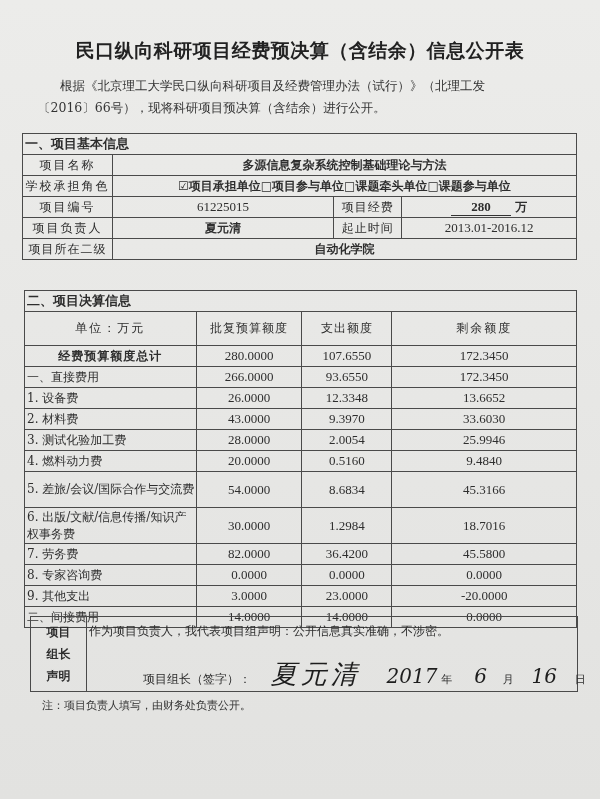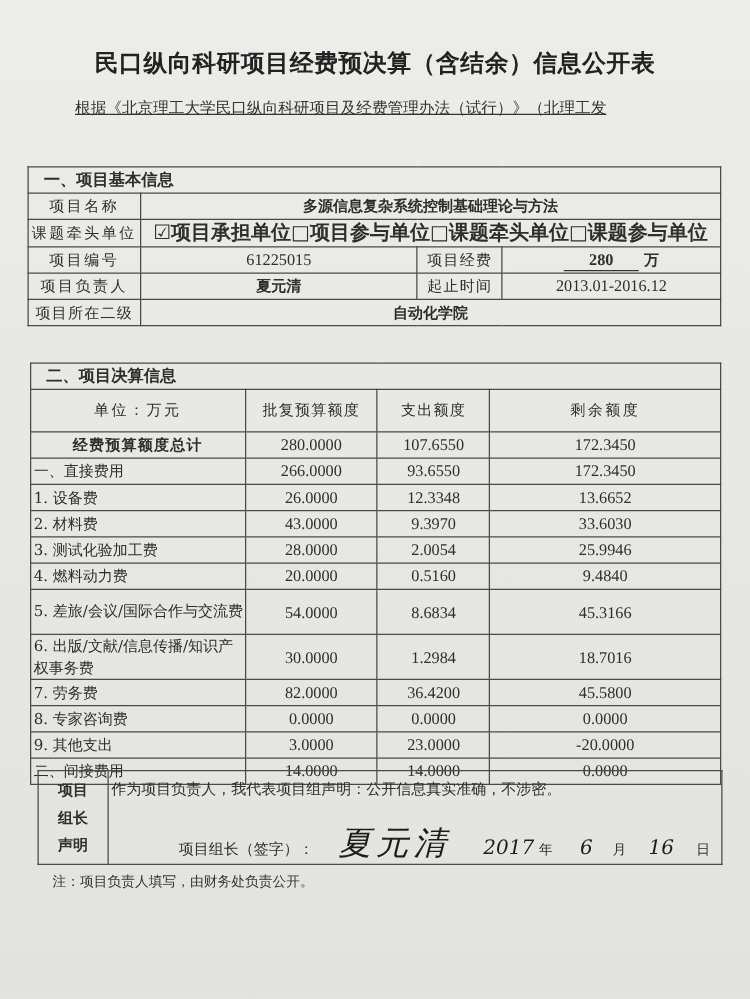--- a/index.html
+++ b/index.html
@@ -14,80 +14,81 @@
       position: absolute; left: 0; top: 0; width: 600px; height: 799px;
       background: linear-gradient(180deg, #ececea 0%, #e6e6e4 60%, #e2e2e0 100%);
     }
     .title {
       position: absolute; left: 0; top: 38px; width: 600px; text-align: center;
       font-family: "DejaVu Sans", "Liberation Sans", sans-serif;
       font-size: 19px; font-weight: bold; letter-spacing: 0.5px; color: #222;
     }
     .intro {
       position: absolute; left: 38px; top: 75px; width: 520px;
-      font-size: 12.5px; line-height: 22px; color: #333; text-decoration: underline;
+      font-size: 12.5px; line-height: 22px; color: #333;
     }
     .intro .l1 { text-indent: 22px; display: block; white-space: nowrap; }
     .intro .l2 { display: block; white-space: nowrap; }
 
     table { border-collapse: collapse; position: absolute; }
     td { border: 1.2px solid #4a4a4a; padding: 0; font-size: 12px; color: #2e2e2e; }
     .sec-head td {
       font-family: "DejaVu Sans", "Liberation Sans", sans-serif;
-      font-size: 13px; font-weight: bold; padding-left: 12px; text-align: left;
+      font-size: 13px; font-weight: bold; padding-left: 2px; text-align: left;
     }
     .c { text-align: center; font-weight: bold; }
     .l { text-align: left; padding-left: 2px; }
     .num { text-align: center; font-family: "Liberation Serif", "DejaVu Serif", serif; font-size: 13px; }
     .lbl { text-align: center; letter-spacing: 2px; }
 
     #t1 { left: 22px; top: 133px; width: 555px; }
     #t1 tr { height: 21px; }
     #t2 { left: 24px; top: 290px; width: 553px; }
     #t2 tr { height: 21px; }
     #t2 tr.tall { height: 36px; }
     #t2 tr.hdr { height: 34px; }
     #t3 { left: 30px; top: 616px; width: 548px; height: 76px; }
 
     .underline { display: inline-block; border-bottom: 1px solid #333; width: 60px; text-align: center; }
-    .chk { font-family: "DejaVu Sans", sans-serif; font-size: 16px; margin-left: 20px; }
+    .chk { font-family: "DejaVu Sans", sans-serif; font-size: 12px; margin-left: 20px; }
     .sig { font-family: "DejaVu Serif", serif; font-style: italic; font-size: 26px; color: #1d1d1d; letter-spacing: 4px; }
-    .hand { font-family: "DejaVu Serif", serif; font-style: italic; font-size: 16px; color: #1d1d1d; }
+    .hand { font-family: "DejaVu Serif", serif; font-style: italic; font-size: 20px; color: #1d1d1d; }
     .note {
       position: absolute; left: 42px; top: 698px; font-size: 11px; color: #333;
     }
   </style>
 </head>
 <body>
 
 <div class="page">
 
   <div class="title">民口纵向科研项目经费预决算（含结余）信息公开表</div>
 
   <div class="intro">
     <span class="l1">根据《北京理工大学民口纵向科研项目及经费管理办法（试行）》（北理工发</span>
+    <span class="l2">〔2016〕66号），现将科研项目预决算（含结余）进行公开。</span>
   </div>
 
   <table id="t1">
     <colgroup>
       <col style="width:90px">
         <col style="width:222px">
         <col style="width:68px">
         <col style="width:175px">
     </colgroup>
     <tbody>
         <tr class="sec-head">
       <td colspan="4">一、项目基本信息</td>
     </tr>
     <tr>
       <td class="lbl">项目名称</td>
       <td colspan="3" class="c">多源信息复杂系统控制基础理论与方法</td>
     </tr>
     <tr>
-      <td class="lbl">课题牵头单位</td>
+      <td class="lbl">学校承担角色</td>
       <td colspan="3" class="c chk">☑项目承担单位□项目参与单位□课题牵头单位□课题参与单位</td>
     </tr>
     <tr>
       <td class="lbl">项目编号</td>
       <td class="num">61225015</td>
       <td class="lbl" style="letter-spacing:1px">项目经费</td>
       <td class="c">
         <span class="underline num">280</span>
         <span>万</span>
       </td>

